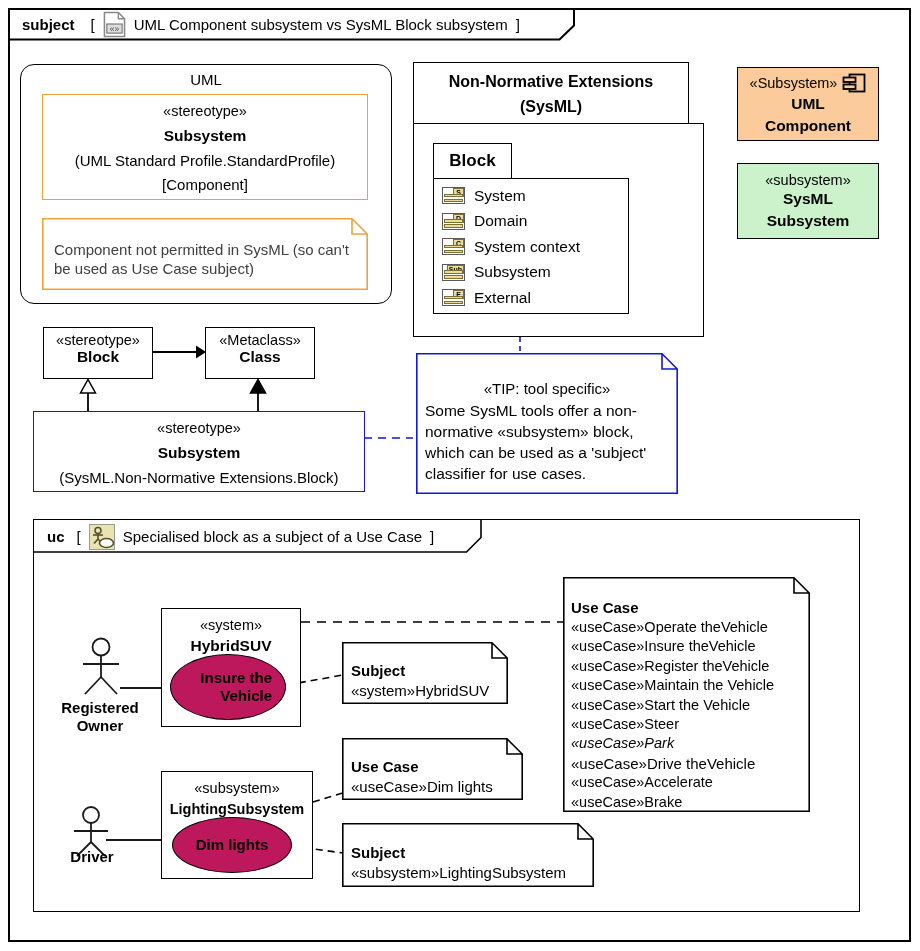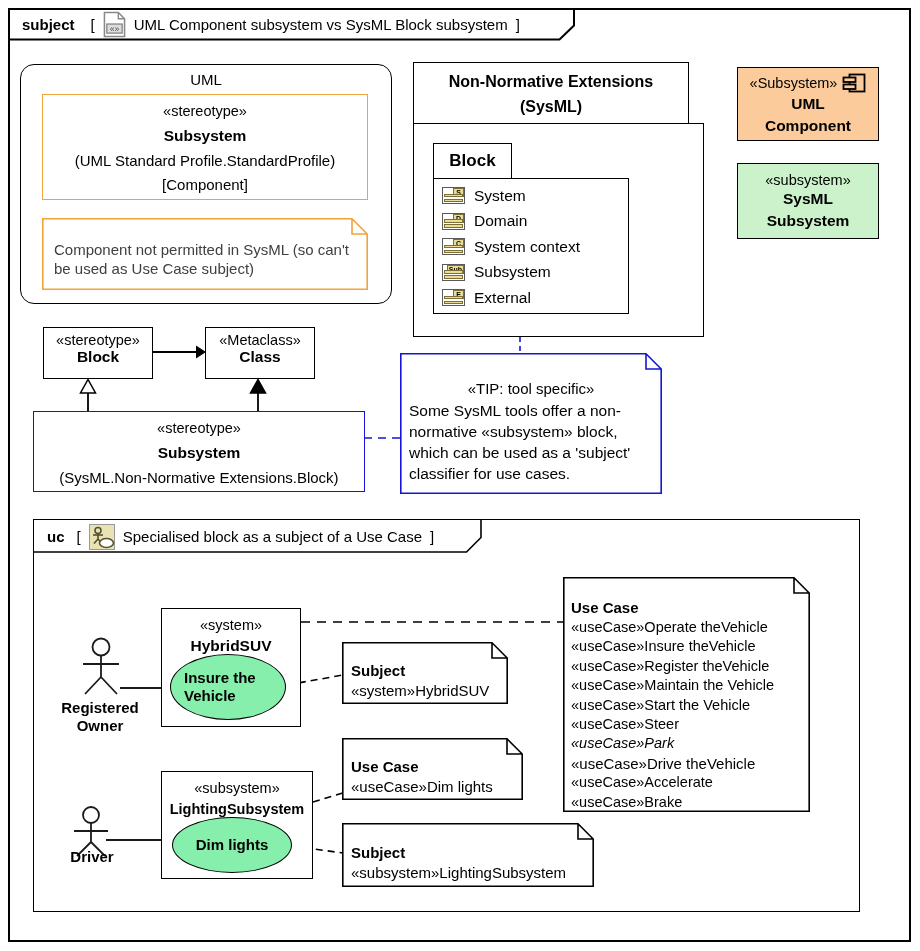--- a/index.html
+++ b/index.html
@@ -17,22 +17,22 @@
   .connectors{position:absolute;left:0;top:0;pointer-events:none;}
   .blk-row{display:flex;align-items:center;gap:9px;height:25.5px;padding-left:8px;}
   .blk-label{font-weight:normal;font-size:15.5px;}
   .blk-icon{position:relative;width:23px;height:17px;border:1px solid #5a5a5a;background:#fff;box-sizing:border-box;flex:0 0 auto;}
   .blk-icon .badge{position:absolute;top:0;right:0;min-width:11px;padding:0 1px;height:9px;
      background:var(--tan,#e9dd96);border:1px solid var(--tan-border,#7d6f33);box-sizing:border-box;
      font-size:7px;line-height:7px;font-weight:bold;text-align:center;}
   .blk-icon .s1,.blk-icon .s2{position:absolute;left:1px;right:1px;height:3.5px;
      background:var(--tan,#e9dd96);border:1px solid var(--tan-border,#7d6f33);box-sizing:border-box;}
   .blk-icon .s1{bottom:1px;} .blk-icon .s2{bottom:6px;}
-  .ellipse{position:absolute;box-sizing:border-box;border:1.6px solid #000;border-radius:50%;background:#86efac;
-     display:flex;align-items:center;justify-content:center;text-align:left;font-weight:bold;font-size:15px;line-height:18px;}
+  .ellipse{position:absolute;box-sizing:border-box;border:1.6px solid #000;border-radius:50%;background:#be185d;
+     display:flex;align-items:center;justify-content:center;text-align:right;font-weight:bold;font-size:15px;line-height:18px;}
   .actor-label{position:absolute;text-align:center;font-weight:bold;font-size:15px;line-height:18px;}
   .nline{font-size:15px;line-height:20px;}
 </style>
 </head>
 <body>
 
 <div class="canvas">
 
   <svg class="connectors" width="920" height="951">
     <line x1="205" y1="200" x2="205" y2="219" stroke="var(--orange,#f2a23b)" stroke-width="1.6"></line>
@@ -168,21 +168,21 @@
     <div class="kw">«Metaclass»</div>
     <div class="nm">Class</div>
   </div>
 
   <div class="box" style="left:33px;top:411px;width:332px;height:81px;border-color:var(--blue,#1515d8);border-width:1.7px;padding-top:4px;">
     <div class="kw" style="line-height:25px;">«stereotype»</div>
     <div class="nm" style="line-height:24px;">Subsystem</div>
     <div style="font-size:15px;line-height:25px;">(SysML.Non-Normative Extensions.Block)</div>
   </div>
 
-  <div class="note" style="left:400px;top:353px;width:262px;height:141px;color:var(--blue,#1515d8);">
+  <div class="note" style="left:416px;top:353px;width:262px;height:141px;color:var(--blue,#1515d8);">
     <div style="color:#000;text-align:center;font-size:15px;padding-top:27px;">«TIP: tool specific»</div>
     <div style="color:#000;text-align:left;font-size:15.5px;line-height:21px;padding:3px 20px 0 9px;">Some SysML tools offer a non-normative «subsystem» block, which can be used as a 'subject' classifier for use cases.</div>
   <svg class="note-outline" width="262" height="141">
         <path d="M0.8 0.8 H246 L261.2 16 V140.2 H0.8 Z M246 0.8 V16 H261.2" fill="none" stroke="currentColor" stroke-width="1.6"></path>
       </svg>
     </div>
 
   <div class="abs" style="left:33px;top:519px;width:827px;height:393px;border:1.6px solid #000;"></div>
   <div class="tab" style="left:34px;top:520px;width:448px;height:33px;">
     <svg class="outline" width="449" height="35">

